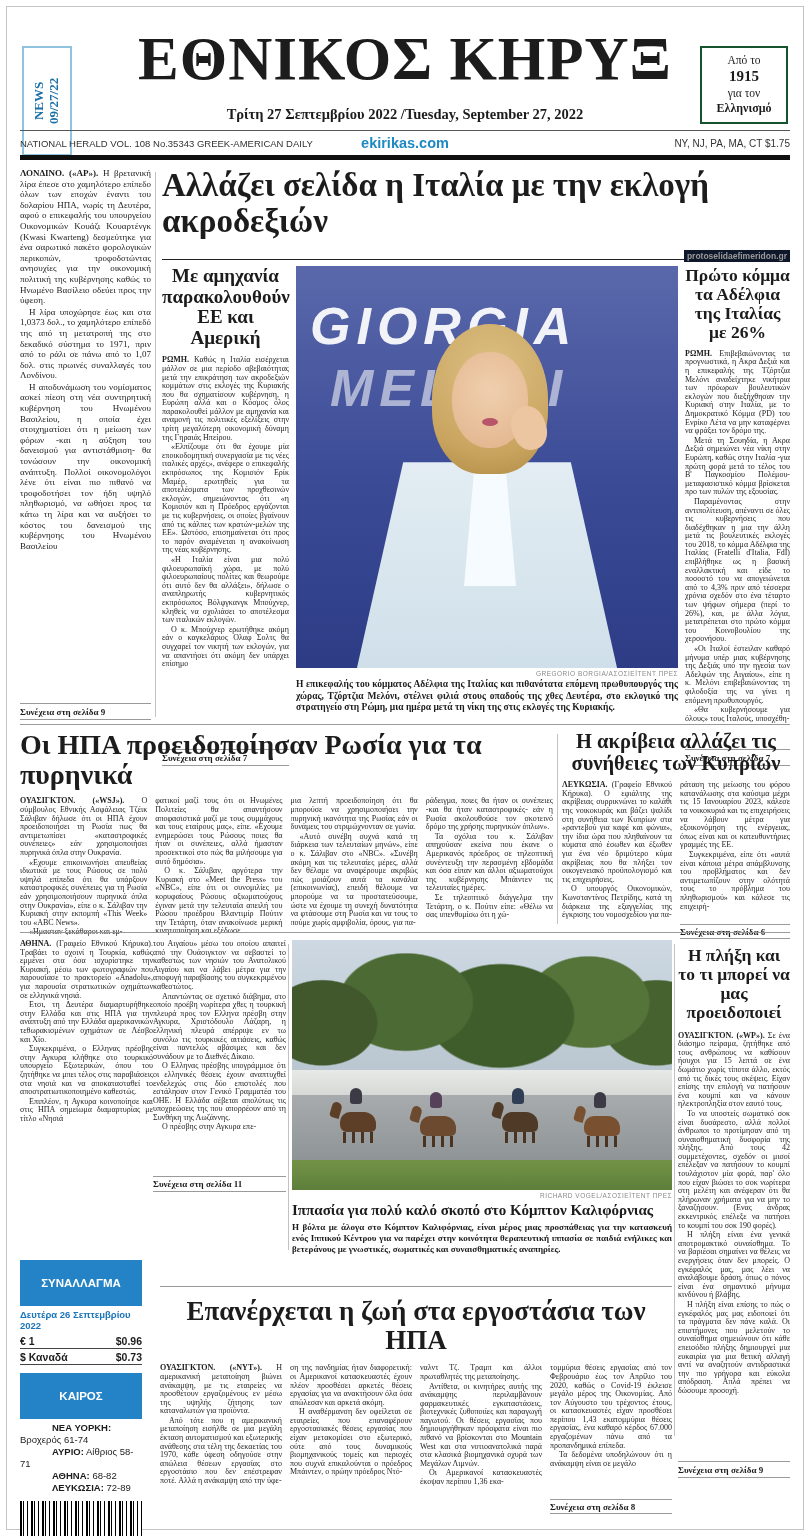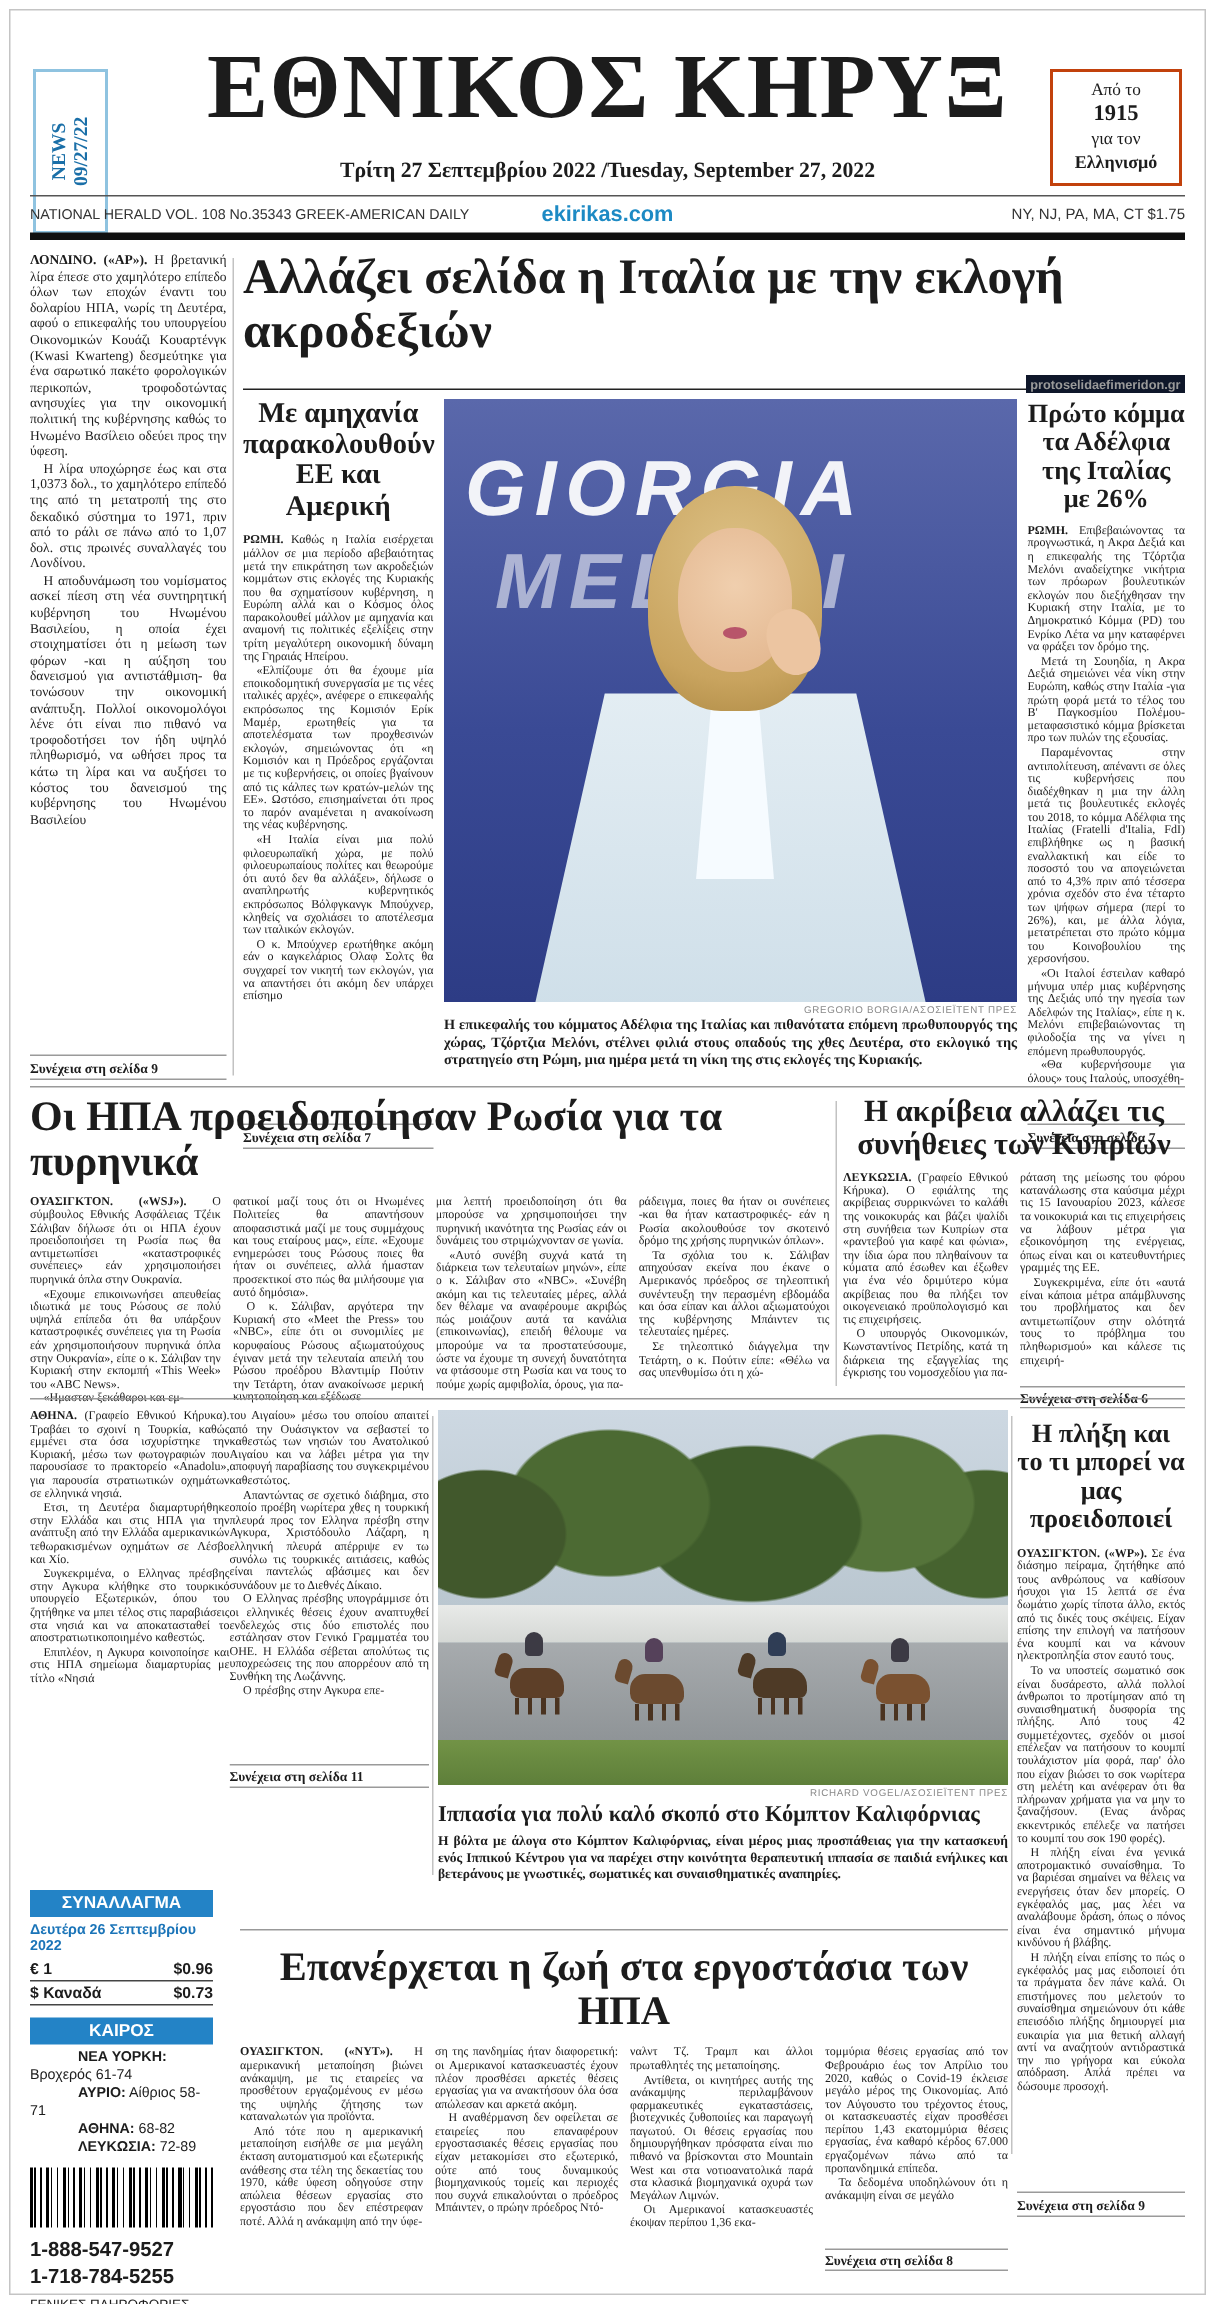--- a/index.html
+++ b/index.html
@@ -10,21 +10,21 @@
   
   .masthead{position:absolute;top:6px;left:20px;right:20px;height:154px;}
   .news-box{position:absolute;left:2px;top:40px;width:46px;height:106px;border:2px solid #8fc3e0;
             display:flex;align-items:center;justify-content:center;}
   .news-rot{transform:rotate(-90deg);white-space:nowrap;color:#1a6fa8;font-weight:bold;
             font-size:13px;text-align:center;line-height:1.15;}
   .news-rot span{display:block;}
   .paper-title{position:absolute;left:100px;right:100px;top:22px;margin:0;text-align:center;
                font-size:61px;font-weight:900;letter-spacing:1px;line-height:1;}
   .date-line{position:absolute;left:0;right:0;top:100px;text-align:center;font-weight:bold;font-size:14.5px;}
-  .since-box{position:absolute;right:2px;top:40px;width:88px;height:78px;border:2px solid #c2410c;
+  .since-box{position:absolute;right:2px;top:40px;width:88px;height:78px;border:2px solid #14532d;
              text-align:center;font-size:11.5px;line-height:1.25;padding-top:5px;box-sizing:border-box;}
   .since-box .s1{display:block;}
   .since-box .s2{display:block;font-weight:bold;font-size:15px;}
   .since-box .s3{display:block;font-weight:bold;font-size:12px;}
   .info-rule{position:absolute;left:0;right:0;top:124px;border-top:1px solid #555;}
   .info-bar{position:absolute;left:0;right:0;top:127px;height:20px;display:flex;align-items:center;
             font-family:"Liberation Sans",sans-serif;}
   .info-left{font-size:9.5px;color:#333;flex:1;}
   .info-center{font-size:14.5px;font-weight:bold;color:#1d8ac4;flex:0;}
   .info-right{font-size:10px;color:#333;flex:1;text-align:right;}
@@ -87,21 +87,21 @@
   .row2r-cols>div{flex:1;height:100%;}
 
   
   .row3-left{position:absolute;left:20px;top:940px;width:266px;}
   .row3-left .headline{font-size:24px;text-align:center;margin:4px 0 10px 0;}
   .amb-cols{display:flex;height:252px;}
   .amb-cols>div{flex:1;height:100%;}
 
   .boxes{position:absolute;left:20px;top:1260px;width:122px;font-family:"Liberation Sans",sans-serif;}
   .box-head{background:#2383c6;color:#fff;font-weight:bold;font-size:11.5px;text-align:center;
-            padding:3px 0;margin-bottom:3px;}
+            padding:17px 0;margin-bottom:3px;}
   .exch-date{color:#1a74b8;font-weight:bold;font-size:9.5px;margin:3px 0 2px 0;}
   .exch-row{display:flex;justify-content:space-between;font-weight:bold;font-size:10.5px;
             border-bottom:1px solid #444;padding:1.5px 0;}
   .weather{font-size:9.5px;line-height:12px;margin-top:3px;}
   .weather b{font-weight:bold;margin-left:32px;}
   .barcode{height:40px;margin:7px 0 6px 0;
     background:repeating-linear-gradient(90deg,#000 0 2px,#fff 2px 3px,#000 3px 4px,#fff 4px 7px,#000 7px 8px,#fff 8px 11px);}
   .phones{font-weight:bold;font-size:13.5px;line-height:1.3;}
   .geninfo{font-size:9px;margin-top:5px;}
   .email{font-weight:bold;font-size:10.5px;}
@@ -206,21 +206,21 @@
         </div>
         <div class="photo-credit">GREGORIO BORGIA/ΑΣΟΣΙΕΪΤΕΝΤ ΠΡΕΣ</div>
         <div class="photo1-caption">Η επικεφαλής του κόμματος Αδέλφια της Ιταλίας και πιθανότατα επόμενη πρωθυπουργός της χώρας, Τζόρτζια Μελόνι, στέλνει φιλιά στους οπαδούς της χθες Δευτέρα, στο εκλογικό της στρατηγείο στη Ρώμη, μια ημέρα μετά τη νίκη της στις εκλογές της Κυριακής.</div>
       </div>
       <div class="subcol-r flexcol">
         <h3 class="headline">Πρώτο κόμμα τα Αδέλφια της Ιταλίας με 26%</h3>
         <div class="body-txt" style="flex:1;">
             <p><b>ΡΩΜΗ.</b> Επιβεβαιώνοντας τα προγνωστικά, η Ακρα Δεξιά και η επικεφαλής της Τζόρτζια Μελόνι αναδείχτηκε νικήτρια των πρόωρων βουλευτικών εκλογών που διεξήχθησαν την Κυριακή στην Ιταλία, με το Δημοκρατικό Κόμμα (PD) του Ενρίκο Λέτα να μην καταφέρνει να φράξει τον δρόμο της.</p>
             <p>Μετά τη Σουηδία, η Ακρα Δεξιά σημειώνει νέα νίκη στην Ευρώπη, καθώς στην Ιταλία -για πρώτη φορά μετά το τέλος του Β' Παγκοσμίου Πολέμου- μεταφασιστικό κόμμα βρίσκεται προ των πυλών της εξουσίας.</p>
             <p>Παραμένοντας στην αντιπολίτευση, απέναντι σε όλες τις κυβερνήσεις που διαδέχθηκαν η μια την άλλη μετά τις βουλευτικές εκλογές του 2018, το κόμμα Αδέλφια της Ιταλίας (Fratelli d'Italia, FdI) επιβλήθηκε ως η βασική εναλλακτική και είδε το ποσοστό του να απογειώνεται από το 4,3% πριν από τέσσερα χρόνια σχεδόν στο ένα τέταρτο των ψήφων σήμερα (περί το 26%), και, με άλλα λόγια, μετατρέπεται στο πρώτο κόμμα του Κοινοβουλίου της χερσονήσου.</p>
-            <p>«Οι Ιταλοί έστειλαν καθαρό μήνυμα υπέρ μιας κυβέρνησης της Δεξιάς υπό την ηγεσία των Αδελφών της Ιταλίας», είπε η κ. Μελόνι επιβεβαιώνοντας τη φιλοδοξία της να γίνει η επόμενη πρωθυπουργός.</p>
+            <p>«Οι Ιταλοί έστειλαν καθαρό μήνυμα υπέρ μιας κυβέρνησης της Δεξιάς υπό την ηγεσία των Αδελφών της Αιγαίου», είπε η κ. Μελόνι επιβεβαιώνοντας τη φιλοδοξία της να γίνει η επόμενη πρωθυπουργός.</p>
             <p>«Θα κυβερνήσουμε για όλους» τους Ιταλούς, υποσχέθη-</p>
           </div>
         <div class="cont">Συνέχεια στη σελίδα 7</div>
       </div>
     </div>
   </section>
 
   <div class="hd" style="top:724px;"></div>
 
   <section class="row2-left">

